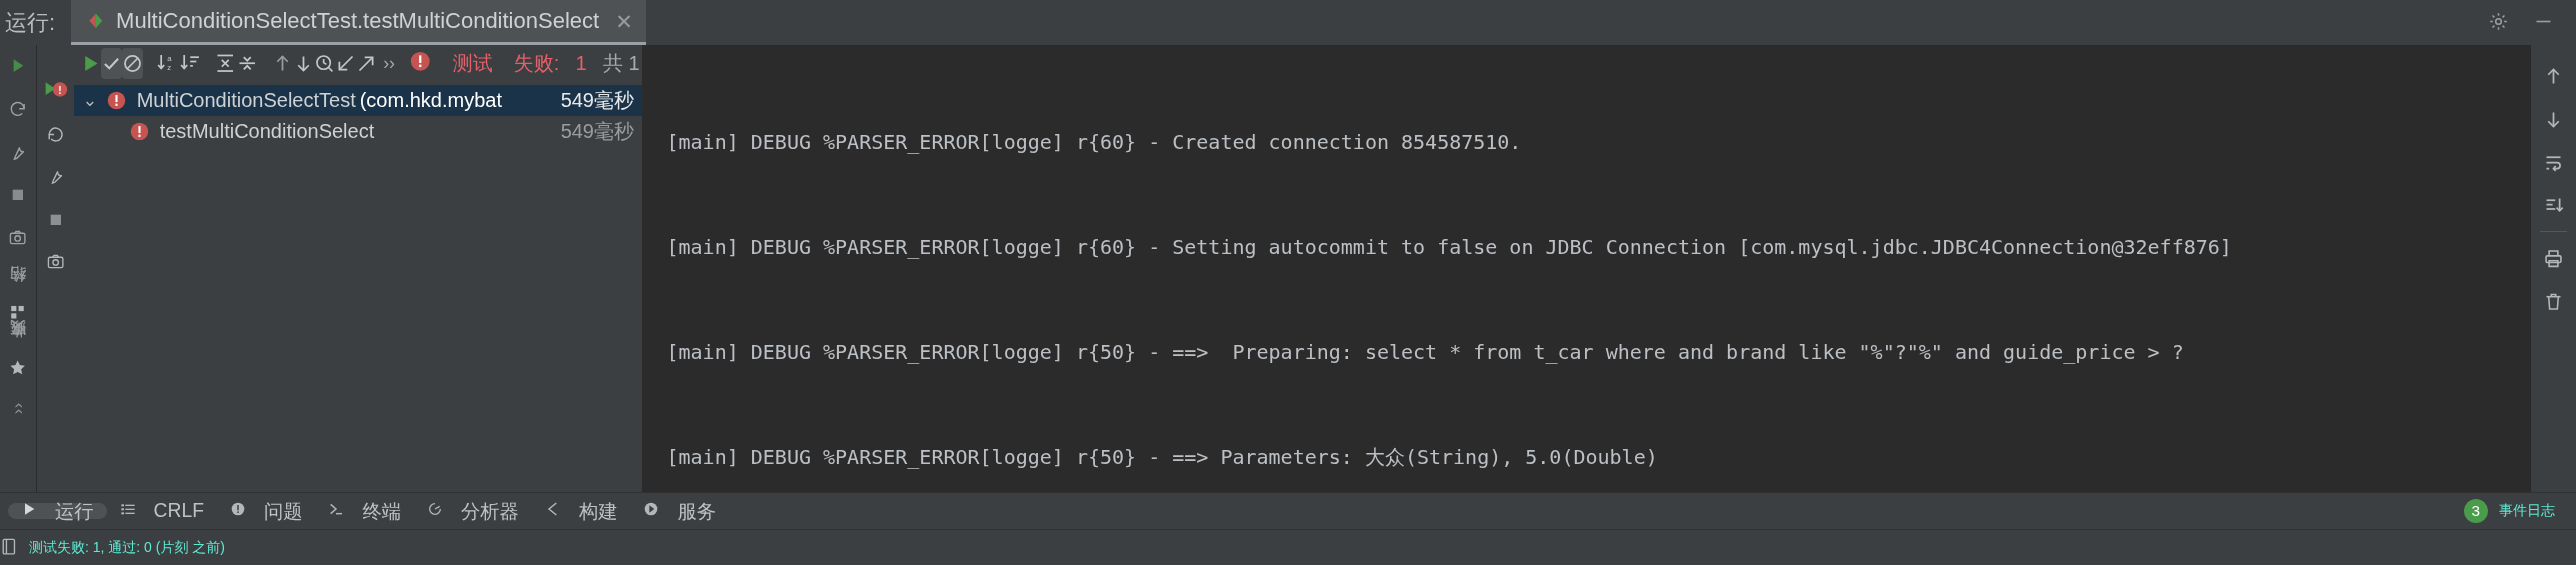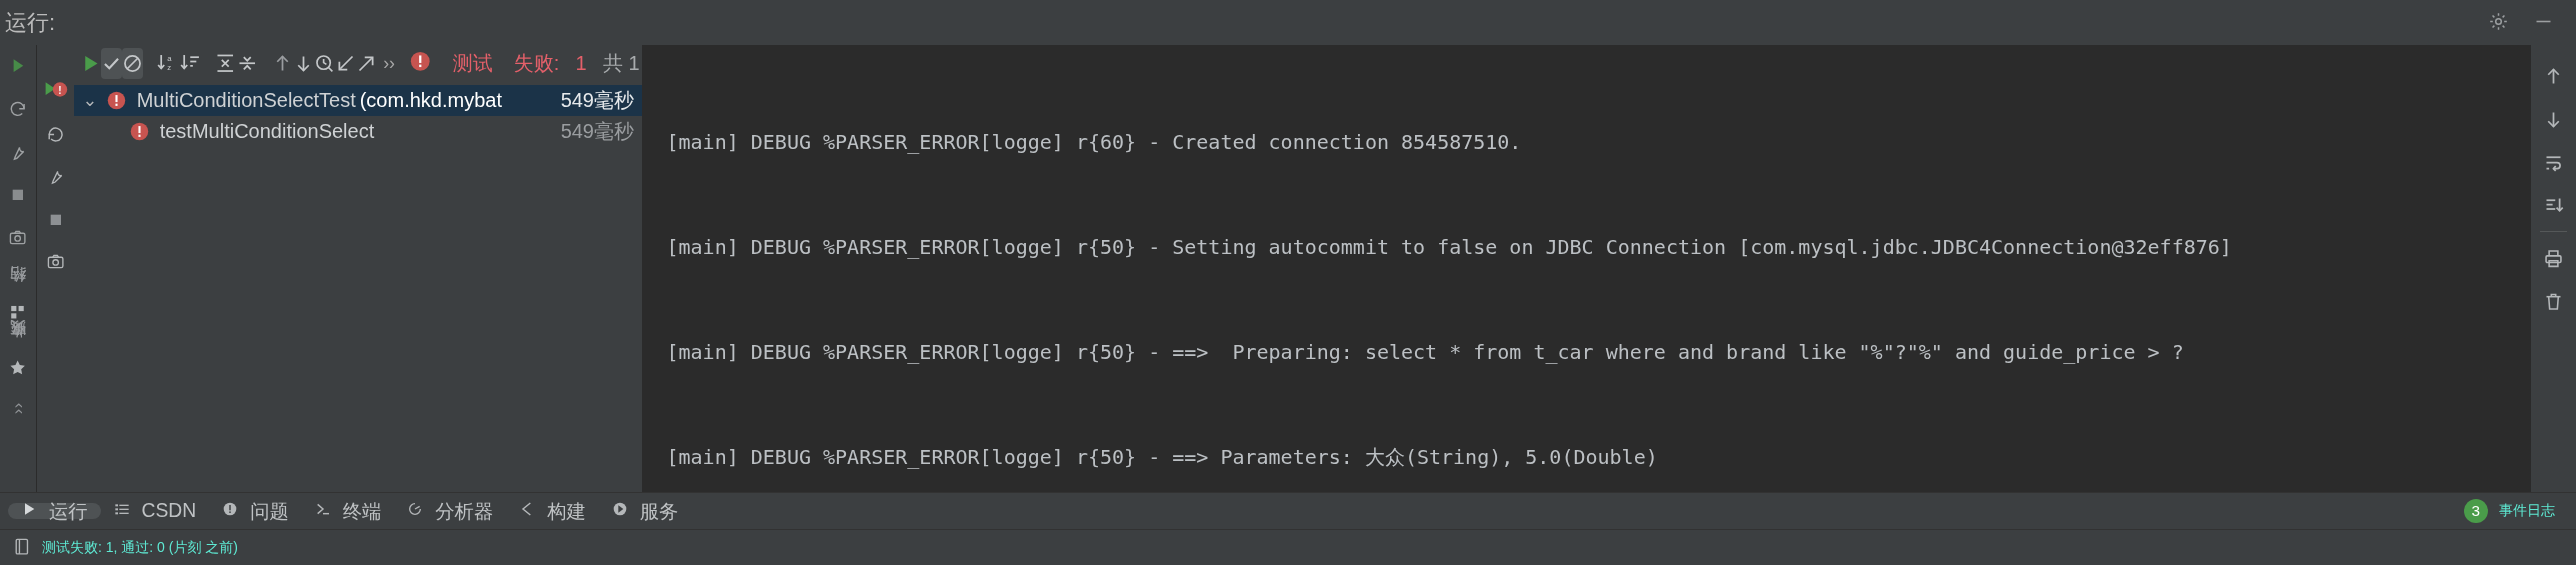--- a/index.html
+++ b/index.html
@@ -177,38 +177,37 @@
 
   
   .bottombar {
     height: 37px; flex: 0 0 37px;
     background: #3c3f41;
     display: flex; align-items: center;
     border-top: 0.8px solid #323232;
     padding-left: 8px;
   }
   .bb-item {
-    display: flex; align-items: center; gap: 12px;
+    display: flex; align-items: center; gap: 18px;
     padding: 0 13px; height: 16px;
     color: #bfc2c4; font-size: 19.3px; white-space: nowrap; border-radius: 12px;
   }
   .bb-item.active { background: #4e5254; }
   .bb-right { margin-left: auto; display: flex; align-items: center;
               gap: 11.3px; padding-right: 21px; }
   .badge-green {
     width: 24px; height: 24px; border-radius: 50%;
     background: #4a9c4a; color: #fff; font-size: 15.3px;
     display: flex; align-items: center; justify-content: center;
   }
 
   .statusbar {
     height: 37px; flex: 0 0 37px;
     background: #3c3f41;
     display: flex; align-items: center;
-    padding-left: 13px;
     border-top: 0.8px solid #323232;
   }
   .sb-text { color: #5eead4; font-size: 14px; white-space: nowrap; }
   .sb-left { display: flex; align-items: center; gap: 11.3px; }
   .sb-right {
     margin-left: auto; display: flex; align-items: center;
     gap: 35px; padding-right: 17.7px; position: relative;
   }
   .watermark {
     position: absolute; right: 19.3px; top: 50%;
@@ -218,20 +217,30 @@
   }
 </style>
 </head>
 <body>
 
 <div class="app">
 
   <div class="titlebar">
     <span class="run-label">运行:</span>
 
+    <div class="tab">
+      <span class="tab-icon">
+        <svg width="17.7" height="17.7" viewBox="0 0 22 22">
+          <path d="M11 2 L3 11 L11 20 Z" fill="#c75450"></path>
+          <path d="M11 2 L19 11 L11 20 Z" fill="#4a9c4a"></path>
+        </svg>
+      </span>
+      <span class="tab-title">MultiConditionSelectTest.testMultiConditionSelect</span>
+      <span class="tab-close">✕</span>
+    </div>
 
     <div class="title-right">
       <span class="ic">
         <svg width="21" height="21" viewBox="0 0 24 24" fill="none" stroke="#b4b7b9" stroke-width="1.7">
           <circle cx="12" cy="12" r="3.2"></circle>
           <path d="M12 2.5v3M12 18.5v3M2.5 12h3M18.5 12h3M5.2 5.2l2.1 2.1M16.7 16.7l2.1 2.1M18.8 5.2l-2.1 2.1M7.3 16.7l-2.1 2.1"></path>
         </svg>
       </span>
       <span class="ic">
         <svg width="21" height="21" viewBox="0 0 24 24" stroke="#b4b7b9" stroke-width="1.8">
@@ -462,21 +471,21 @@
           <span class="tree-name">testMultiConditionSelect</span>
           <span class="tree-time dim">549毫秒</span>
         </div>
       </div>
     </div>
 
     <div class="console-wrap">
       <div class="console-gutter"></div>
       <div class="console">
         <div class="cl">[main] DEBUG %PARSER_ERROR[logge] r{60} - Created connection 854587510.</div>
-        <div class="cl">[main] DEBUG %PARSER_ERROR[logge] r{50} - Setting autocommit to false on JDBC Connection [com.mysql.jdbc.JDBC4Connection@32eff876]</div>
+        <div class="cl">[main] DEBUG %PARSER_ERROR[logge] r{60} - Setting autocommit to false on JDBC Connection [com.mysql.jdbc.JDBC4Connection@32eff876]</div>
         <div class="cl">[main] DEBUG %PARSER_ERROR[logge] r{50} - ==&gt;  Preparing: select * from t_car where and brand like "%"?"%" and guide_price &gt; ?</div>
         <div class="cl">[main] DEBUG %PARSER_ERROR[logge] r{50} - ==&gt; Parameters: 大众(String), 5.0(Double)</div>
         
         
         
         
         
         
         
         
@@ -544,21 +553,21 @@
       <span>
         <svg width="16" height="16" viewBox="0 0 24 24" fill="#b4b7b9">
           <rect x="2" y="5" width="4" height="3"></rect>
             <rect x="8" y="5.5" width="14" height="2"></rect>
           <rect x="2" y="11" width="4" height="3"></rect>
             <rect x="8" y="11.5" width="14" height="2"></rect>
           <rect x="2" y="17" width="4" height="3"></rect>
             <rect x="8" y="17.5" width="14" height="2"></rect>
         </svg>
       </span>
-      <span>CSDN</span>
+      <span>CRLF</span>
     </div>
     <div class="bb-item">
       <span>
         <svg width="16" height="16" viewBox="0 0 24 24">
           <circle cx="12" cy="12" r="9.5" fill="#b4b7b9"></circle>
           <rect x="10.9" y="6" width="2.2" height="8" fill="#3c3f41"></rect>
           <rect x="10.9" y="15.6" width="2.2" height="2.4" fill="#3c3f41"></rect>
         </svg>
       </span>
       <span>问题</span>

